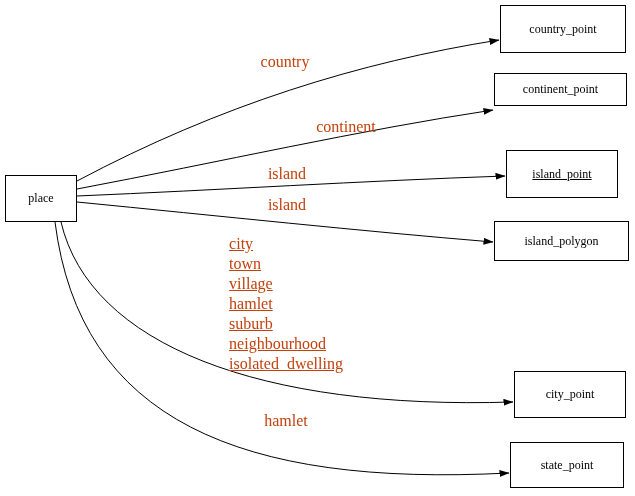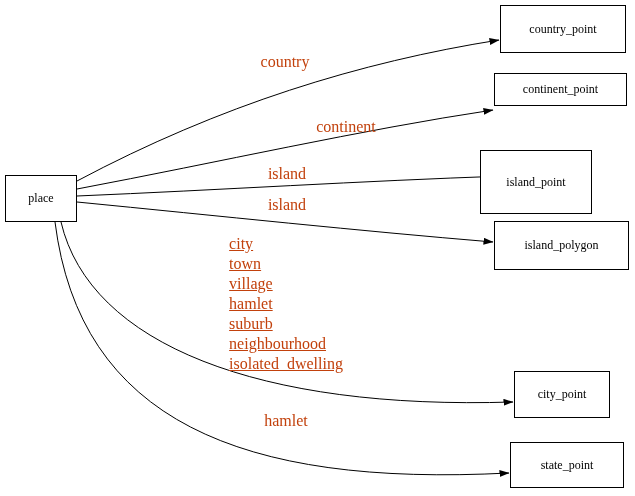--- a/index.html
+++ b/index.html
@@ -73,27 +73,27 @@
 
   <div class="node" style="left: 5px; top: 175px; width: 72px; height: 47px;">
         <span class="node-label">place</span>
       </div>
       <div class="node" style="left: 500px; top: 5px; width: 126px; height: 48px;">
         <span class="node-label">country_point</span>
       </div>
       <div class="node" style="left: 494px; top: 73px; width: 133px; height: 33px;">
         <span class="node-label">continent_point</span>
       </div>
-      <div class="node" style="left: 480px; top: 150px; width: 112px; height: 64px;">
+      <div class="node" style="left: 506px; top: 150px; width: 112px; height: 48px; text-decoration: underline;">
         <span class="node-label">island_point</span>
       </div>
-      <div class="node" style="left: 494px; top: 221px; width: 135px; height: 49px;">
+      <div class="node" style="left: 494px; top: 221px; width: 135px; height: 40px;">
         <span class="node-label">island_polygon</span>
       </div>
-      <div class="node" style="left: 514px; top: 371px; width: 96px; height: 47px;">
+      <div class="node" style="left: 514px; top: 371px; width: 112px; height: 47px;">
         <span class="node-label">city_point</span>
       </div>
       <div class="node" style="left: 510px; top: 442px; width: 114px; height: 46px;">
         <span class="node-label">state_point</span>
       </div>
       <div class="edge-label" style="left: 285px; top: 62px;">country</div>
       <div class="edge-label" style="left: 298px; top: 127px; margin-left: 48px;">continent</div>
       <div class="edge-label" style="left: 287px; top: 174px;">island</div>
       <div class="edge-label" style="left: 287px; top: 205px;">island</div>
       <div class="edge-label" style="left: 286px; top: 304px; text-decoration: underline;">city

